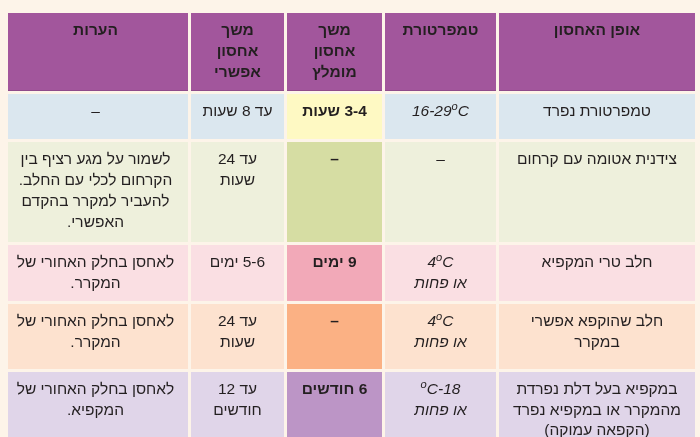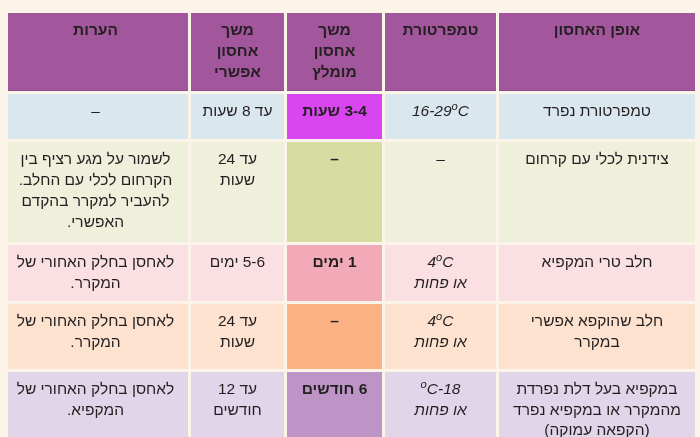--- a/index.html
+++ b/index.html
@@ -55,21 +55,21 @@
   col.c-notes    { width: 185px; }
 
   td.method-cell   { text-align: right; }
   td.notes-cell    { text-align: right; }
   td.temp-cell     { text-align: center; font-style: italic; }
   td.optimal-cell  { text-align: center; font-weight: bold; }
   td.possible-cell { text-align: center; }
 
   
   tr.row-blue   td { background: #dbe7ef; }
-  tr.row-blue   td.optimal-cell { background: #d946ef; }
+  tr.row-blue   td.optimal-cell { background: #fef9c3; }
   tr.row-green  td { background: #eef0dc; }
   tr.row-green  td.optimal-cell { background: #d6dda3; }
   tr.row-pink   td { background: #fadfe3; }
   tr.row-pink   td.optimal-cell { background: #f2a9b8; }
   tr.row-peach  td { background: #fde2cf; }
   tr.row-peach  td.optimal-cell { background: #fbb184; }
   tr.row-purple td { background: #e0d5e9; }
   tr.row-purple td.optimal-cell { background: #bc95c6; }
 
   tr.row-blue   { height: 45px; }
@@ -108,30 +108,30 @@
     </thead>
     <tbody id="table-body">
         <tr class="row-blue">
           <td class="method-cell">טמפרטורת נפרד</td>
           <td class="temp-cell"><span class="nowrap">16-29<span class="deg">o</span>C</span></td>
           <td class="optimal-cell">3-4 שעות</td>
           <td class="possible-cell">עד 8 שעות</td>
           <td class="notes-cell" style="text-align: center;">–</td>
         </tr>
         <tr class="row-green">
-          <td class="method-cell">צידנית לכלי עם קרחום</td>
+          <td class="method-cell">צידנית אטומה עם קרחום</td>
           <td class="temp-cell">–</td>
           <td class="optimal-cell">–</td>
           <td class="possible-cell">עד 24 שעות</td>
           <td class="notes-cell">לשמור על מגע רציף בין הקרחום לכלי עם החלב. להעביר למקרר בהקדם האפשרי.</td>
         </tr>
         <tr class="row-pink">
           <td class="method-cell">חלב טרי המקפיא</td>
           <td class="temp-cell"><span class="nowrap">4<span class="deg">o</span>C</span><br><span>או פחות</span></td>
-          <td class="optimal-cell">1 ימים</td>
+          <td class="optimal-cell">9 ימים</td>
           <td class="possible-cell">5-6 ימים</td>
           <td class="notes-cell">לאחסן בחלק האחורי של המקרר.</td>
         </tr>
         <tr class="row-peach">
           <td class="method-cell">חלב שהוקפא אפשרי במקרר</td>
           <td class="temp-cell"><span class="nowrap">4<span class="deg">o</span>C</span><br><span>או פחות</span></td>
           <td class="optimal-cell">–</td>
           <td class="possible-cell">עד 24 שעות</td>
           <td class="notes-cell">לאחסן בחלק האחורי של המקרר.</td>
         </tr>

